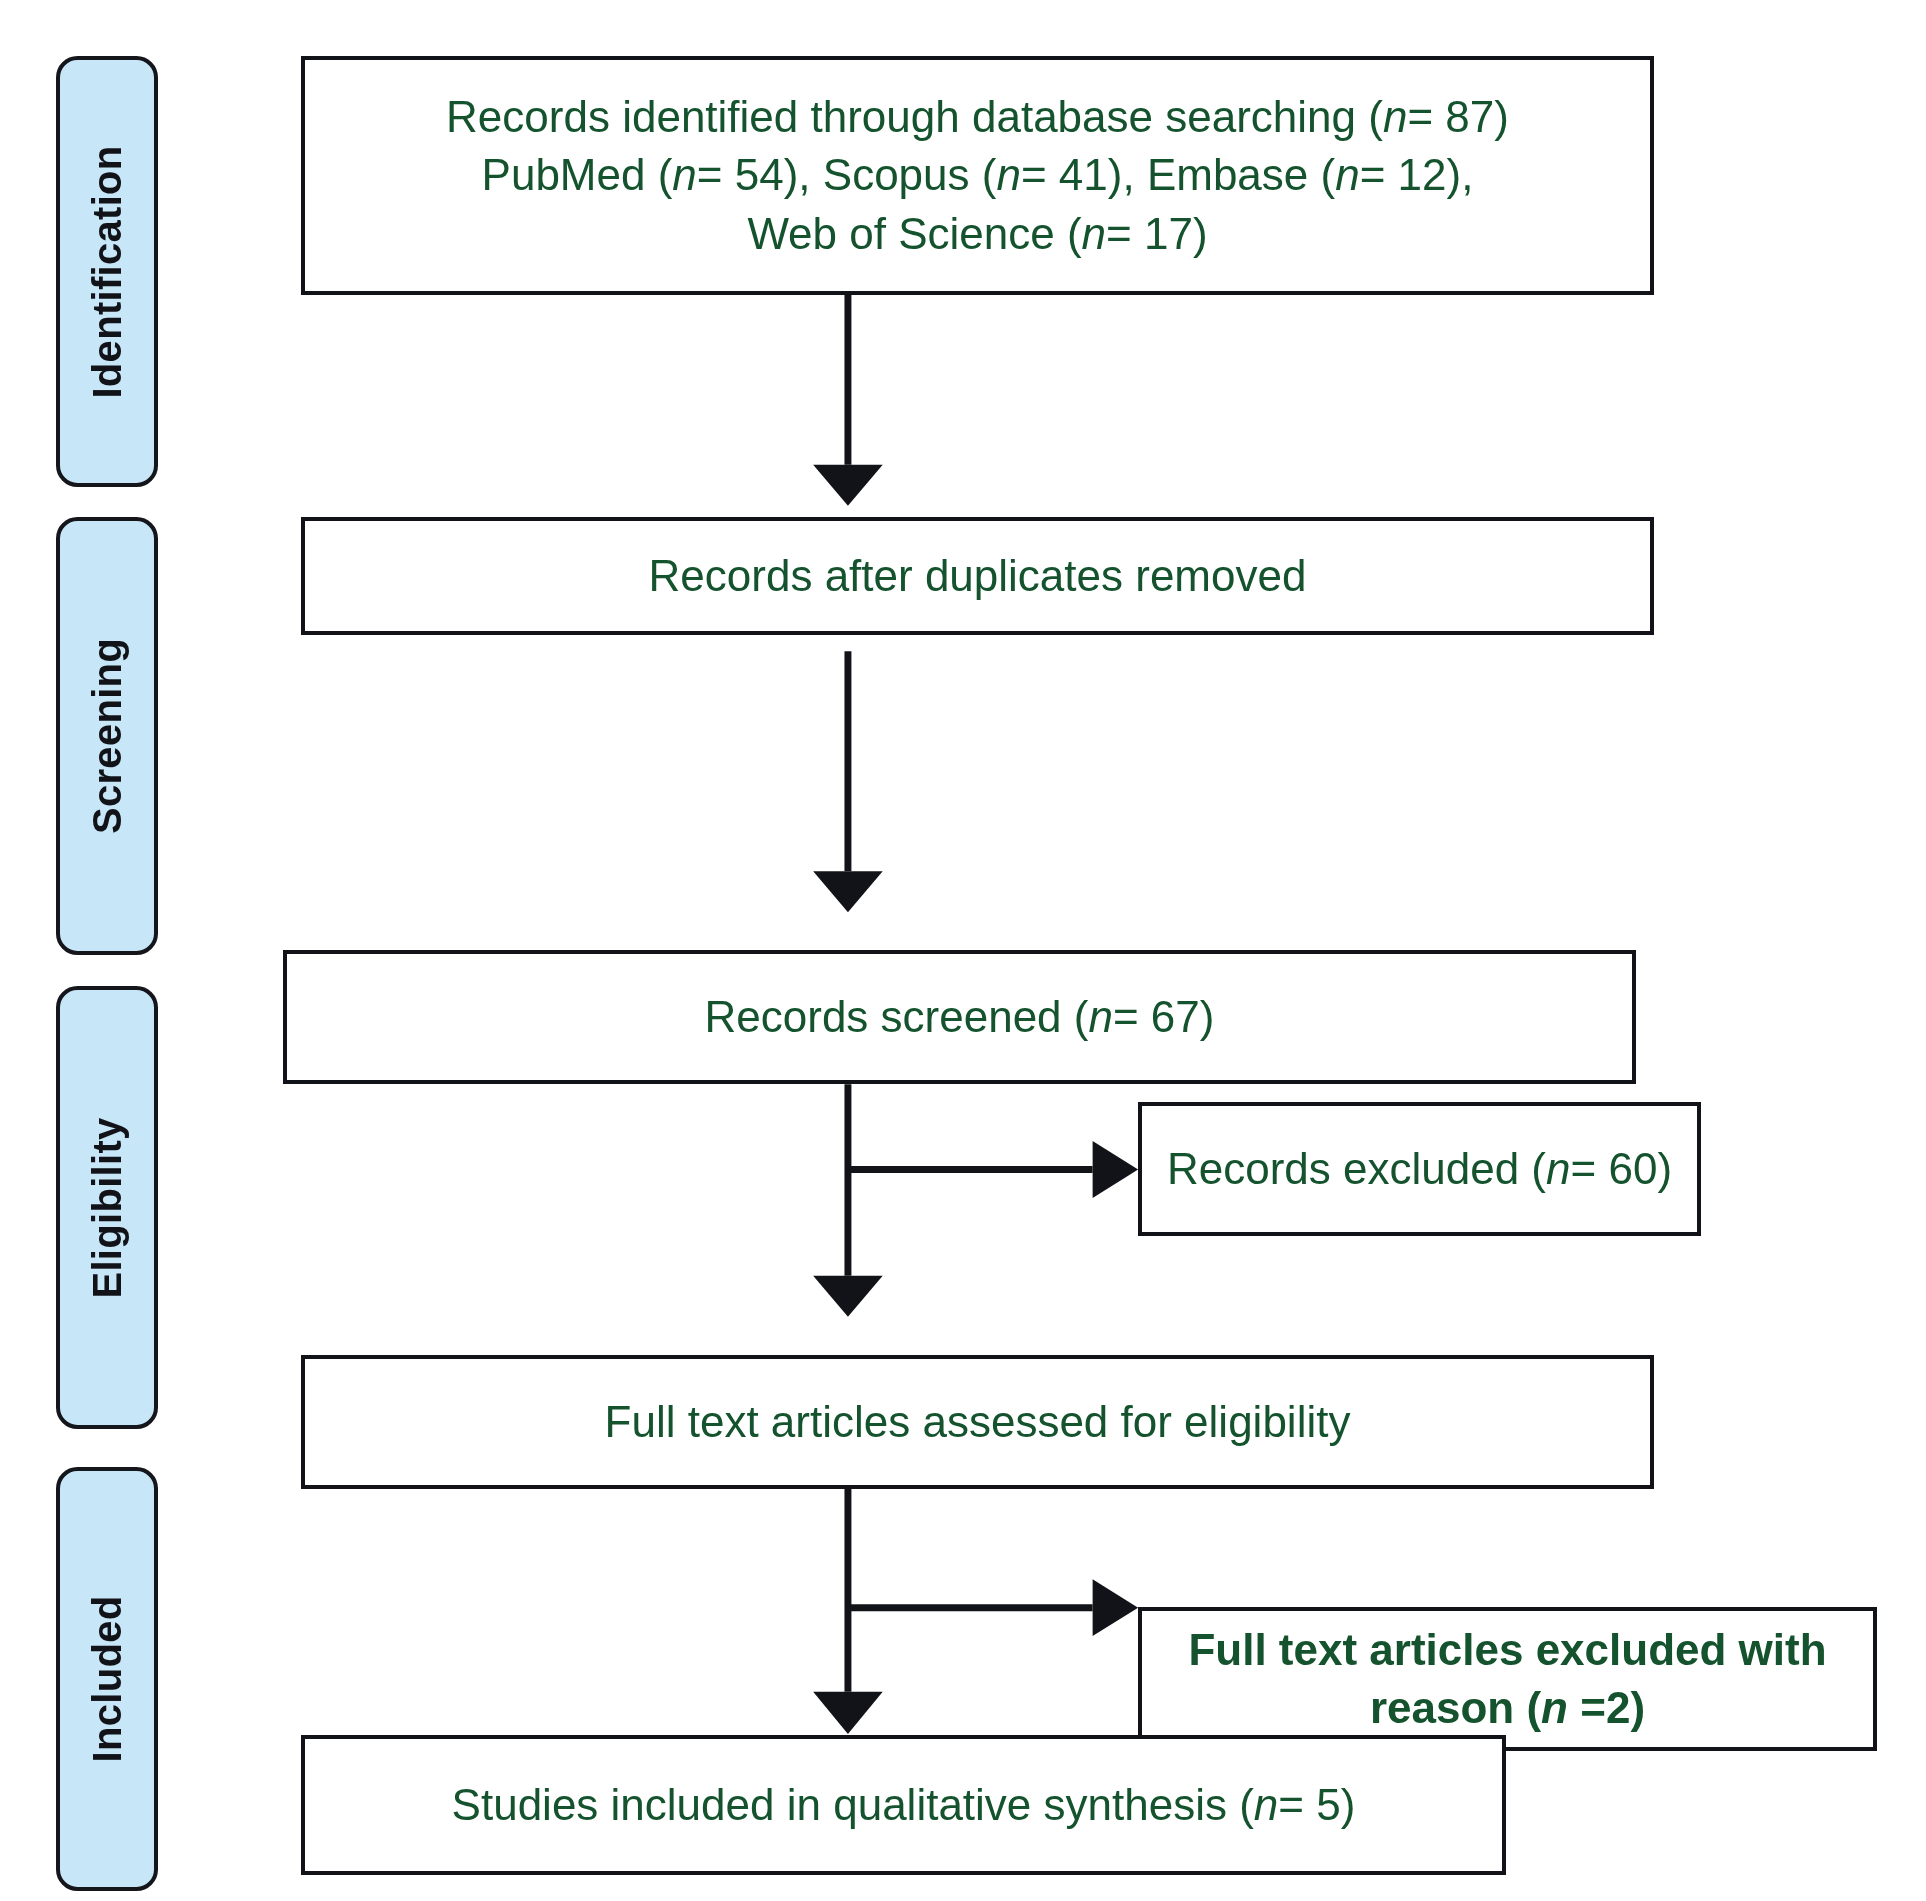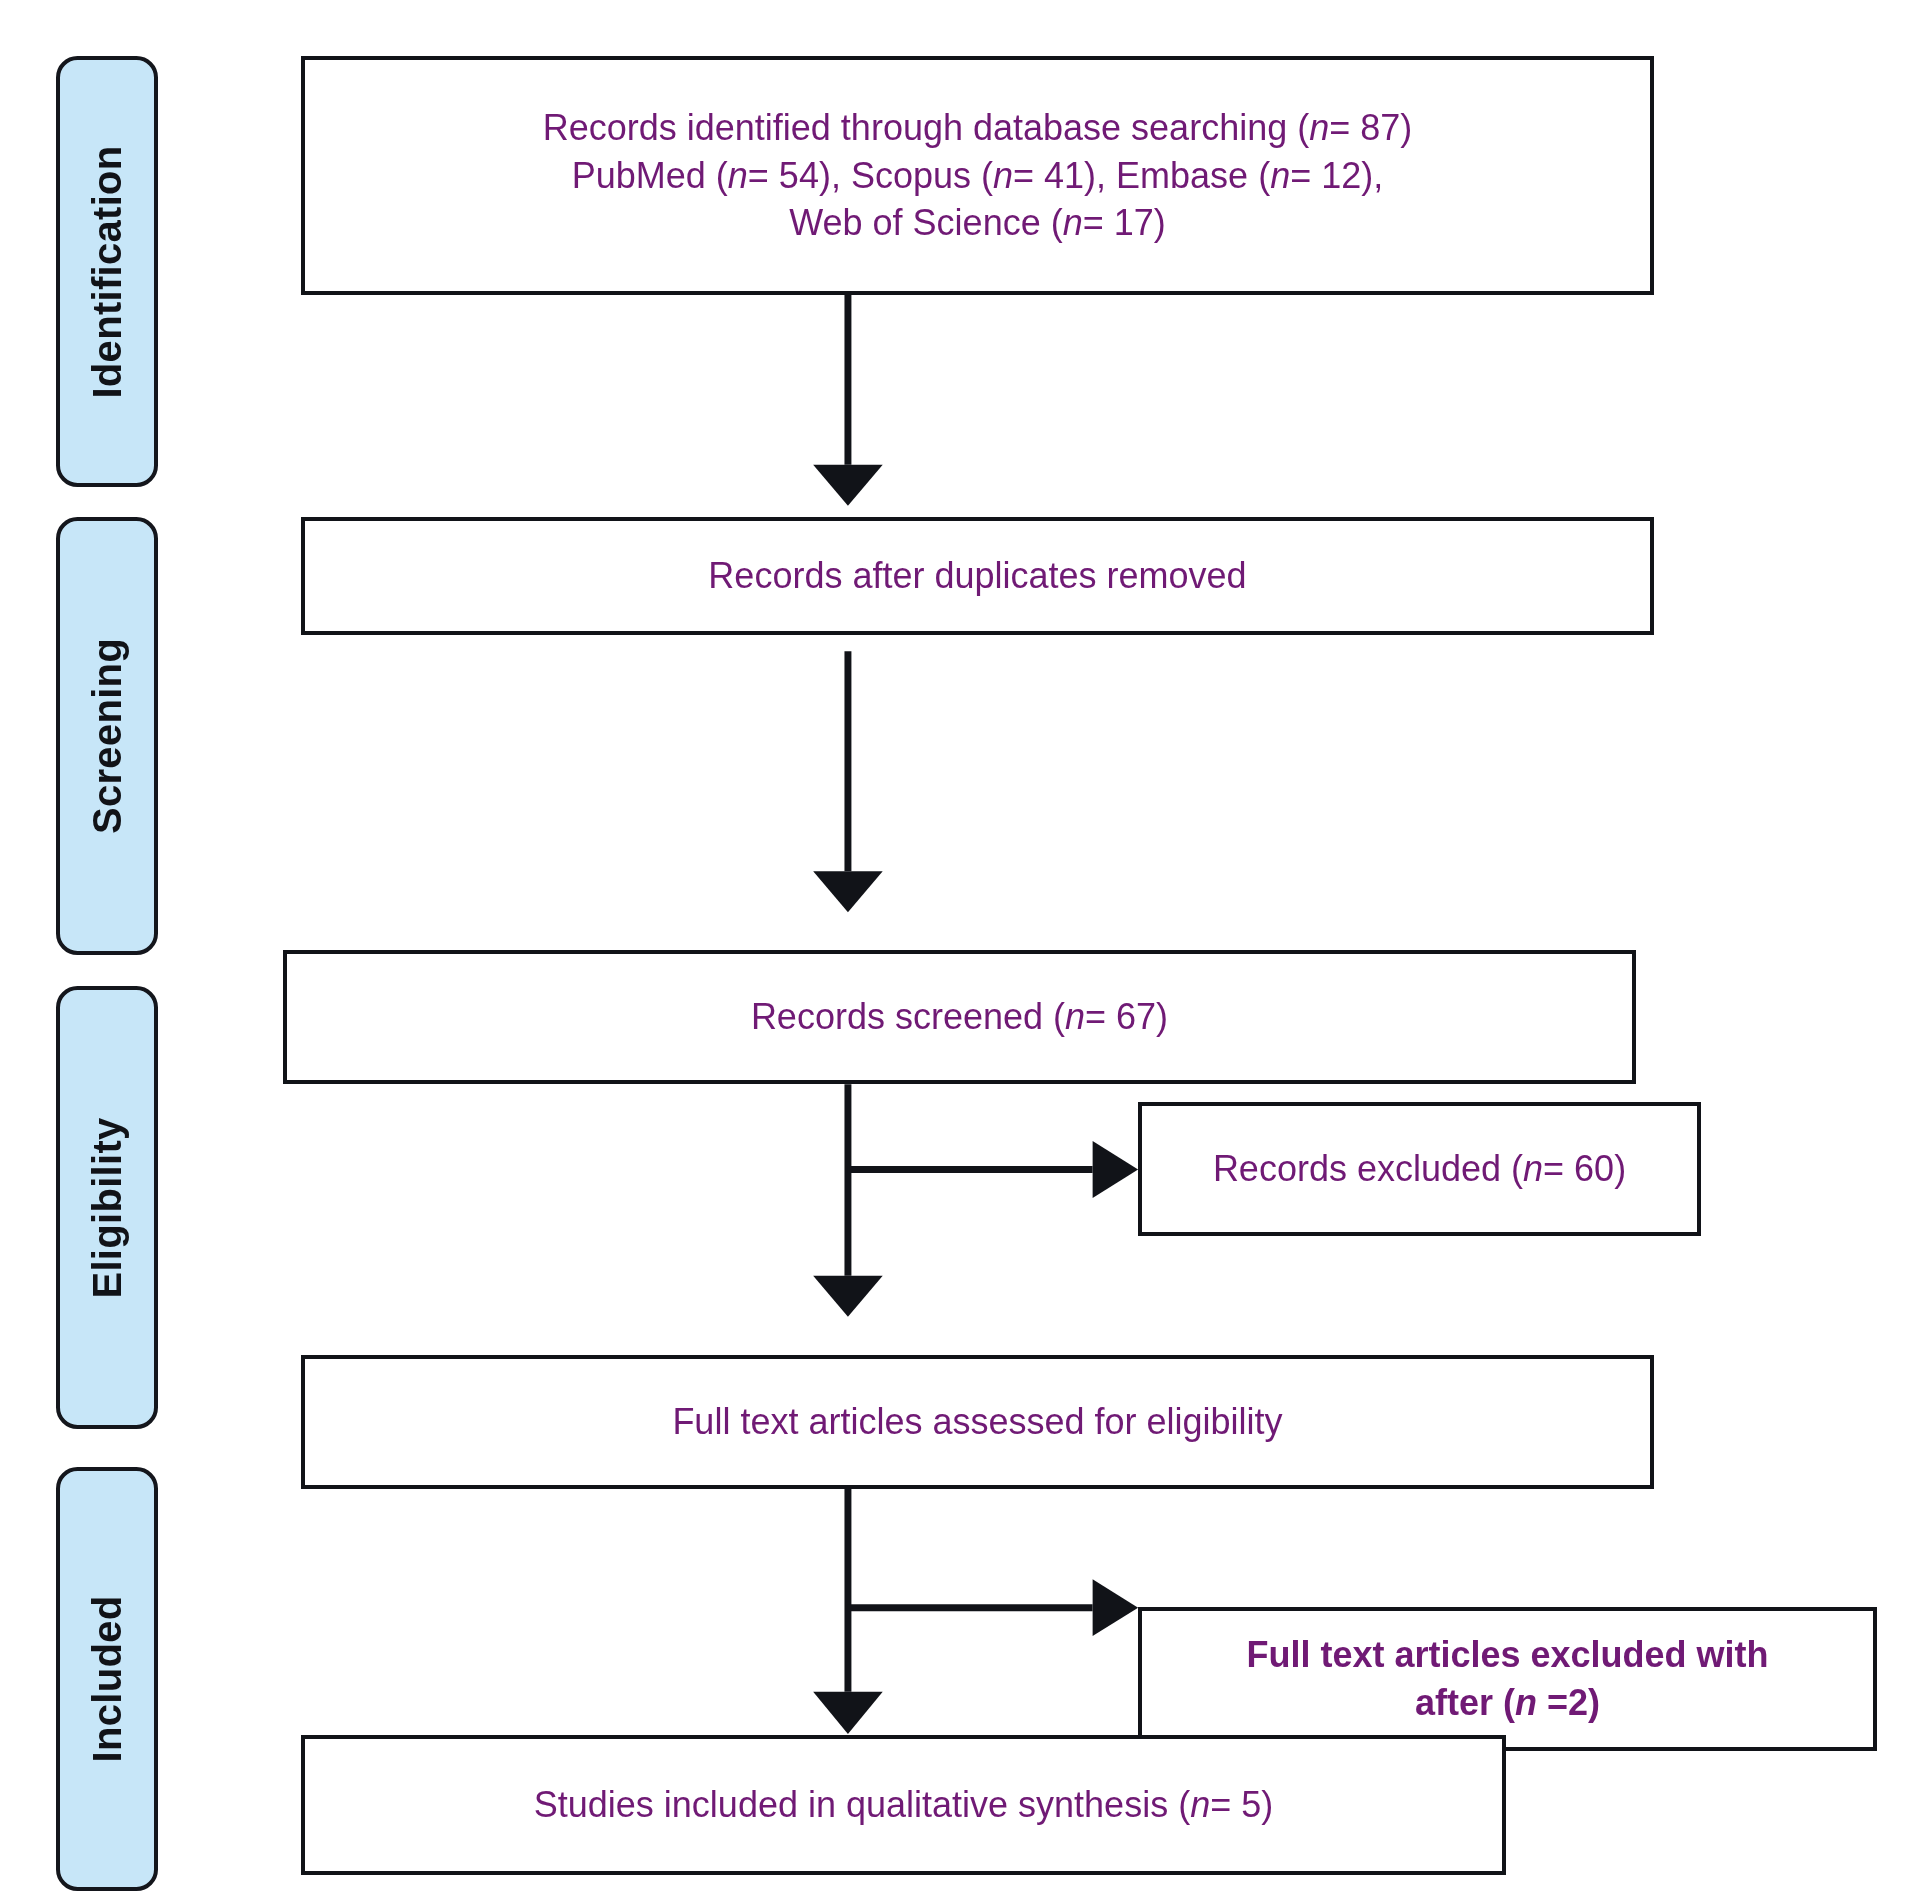--- a/index.html
+++ b/index.html
@@ -47,22 +47,22 @@
     position: absolute;
     background: #ffffff;
     border: 4.4px solid #111318;
     box-sizing: border-box;
     display: flex;
     align-items: center;
     justify-content: center;
     text-align: center;
   }
   .box-text {
-    font-size: 36px;
-    color: #701a75;
+    font-size: 44px;
+    color: #14532d;
     line-height: 1.32;
     padding: 0 16.4px;
   }
   .box-text .it { font-style: italic; }
 </style>
 </head>
 <body>
 
 <div id="root">
 
@@ -137,21 +137,21 @@
     </div>
   </div>
 
   <div class="flow-box" style="left:301px; top:1355px; width:1353px; height:134px;">
     <div class="box-text">Full text articles assessed for eligibility</div>
   </div>
 
   <div class="flow-box" style="left:1138px; top:1607px; width:739px; height:144px;font-weight:bold;">
     <div class="box-text">
       <span>Full text articles excluded with</span><br>
-      <span>after  (</span><span class="it">n</span><span> =2)</span>
+      <span>reason  (</span><span class="it">n</span><span> =2)</span>
     </div>
   </div>
 
   <div class="flow-box" style="left:301px; top:1735px; width:1205px; height:140px;">
     <div class="box-text">
       <span>Studies included in qualitative synthesis (</span><span class="it">n</span><span>= 5)</span>
     </div>
   </div>
 
 </div>

